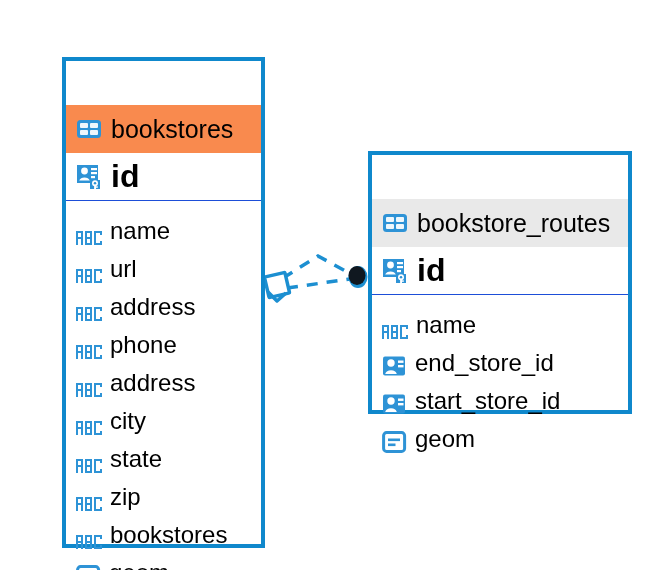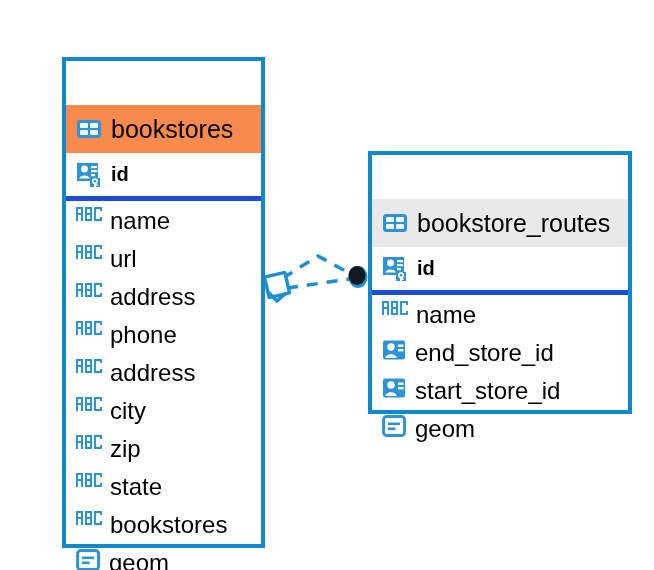--- a/index.html
+++ b/index.html
@@ -30,27 +30,27 @@
     margin-top:44px;
   }
   .tbl-header.orange{background:#f98a4e;}
   .tbl-header.grey{background:#e9e9e9;}
 
   .pk-row{
     display:flex;align-items:center;gap:8px;
     height:48px;
     padding:0 10px;
     box-sizing:border-box;
-    border-bottom:5px solid #1d4ed8;
-    font-size:20px;font-weight:bold;color:#000;
+    border-bottom:1px solid #1d4ed8;
+    font-size:32px;font-weight:bold;color:#000;
     white-space:nowrap;
   }
   .fields{padding:6px 0 8px 0;}
   .field-row{
-    display:flex;align-items:flex-start;gap:8px;
+    display:flex;align-items:flex-end;gap:8px;
     height:38px;
     padding:0 10px;
     box-sizing:border-box;
     font-size:24px;color:#000;
     white-space:nowrap;
   }
   .ico{flex:0 0 auto;display:block;}
 
   
   #links{position:absolute;left:0;top:0;width:654px;height:570px;pointer-events:none;}
@@ -260,44 +260,44 @@
               <rect x="9" y="6" width="7" height="2"></rect>
             <rect x="14" y="8" width="2" height="4"></rect>
               <rect x="9" y="12" width="7" height="2"></rect>
             <rect x="18" y="0" width="8" height="2"></rect>
               <rect x="18" y="2" width="2" height="10"></rect>
             <rect x="18" y="12" width="8" height="2"></rect>
               <rect x="24" y="2" width="2" height="2"></rect>
             <rect x="24" y="10" width="2" height="2"></rect>
           </g>
         </svg>
+        <span>state</span>
+      </div>
+
+      <div class="field-row">
+        <svg class="ico" width="26" height="14" viewBox="0 0 26 14">
+          <g fill="#2e93d6">
+            <rect x="0" y="0" width="7" height="2"></rect>
+              <rect x="0" y="2" width="2" height="12"></rect>
+            <rect x="5" y="2" width="2" height="12"></rect>
+              <rect x="0" y="6" width="7" height="2"></rect>
+            <rect x="9" y="0" width="7" height="2"></rect>
+              <rect x="9" y="2" width="2" height="12"></rect>
+            <rect x="14" y="2" width="2" height="4"></rect>
+              <rect x="9" y="6" width="7" height="2"></rect>
+            <rect x="14" y="8" width="2" height="4"></rect>
+              <rect x="9" y="12" width="7" height="2"></rect>
+            <rect x="18" y="0" width="8" height="2"></rect>
+              <rect x="18" y="2" width="2" height="10"></rect>
+            <rect x="18" y="12" width="8" height="2"></rect>
+              <rect x="24" y="2" width="2" height="2"></rect>
+            <rect x="24" y="10" width="2" height="2"></rect>
+          </g>
+        </svg>
         <span>zip</span>
-      </div>
-
-      <div class="field-row">
-        <svg class="ico" width="26" height="14" viewBox="0 0 26 14">
-          <g fill="#2e93d6">
-            <rect x="0" y="0" width="7" height="2"></rect>
-              <rect x="0" y="2" width="2" height="12"></rect>
-            <rect x="5" y="2" width="2" height="12"></rect>
-              <rect x="0" y="6" width="7" height="2"></rect>
-            <rect x="9" y="0" width="7" height="2"></rect>
-              <rect x="9" y="2" width="2" height="12"></rect>
-            <rect x="14" y="2" width="2" height="4"></rect>
-              <rect x="9" y="6" width="7" height="2"></rect>
-            <rect x="14" y="8" width="2" height="4"></rect>
-              <rect x="9" y="12" width="7" height="2"></rect>
-            <rect x="18" y="0" width="8" height="2"></rect>
-              <rect x="18" y="2" width="2" height="10"></rect>
-            <rect x="18" y="12" width="8" height="2"></rect>
-              <rect x="24" y="2" width="2" height="2"></rect>
-            <rect x="24" y="10" width="2" height="2"></rect>
-          </g>
-        </svg>
-        <span>state</span>
       </div>
 
       <div class="field-row">
         <svg class="ico" width="26" height="14" viewBox="0 0 26 14">
           <g fill="#2e93d6">
             <rect x="0" y="0" width="7" height="2"></rect>
               <rect x="0" y="2" width="2" height="12"></rect>
             <rect x="5" y="2" width="2" height="12"></rect>
               <rect x="0" y="6" width="7" height="2"></rect>
             <rect x="9" y="0" width="7" height="2"></rect>

